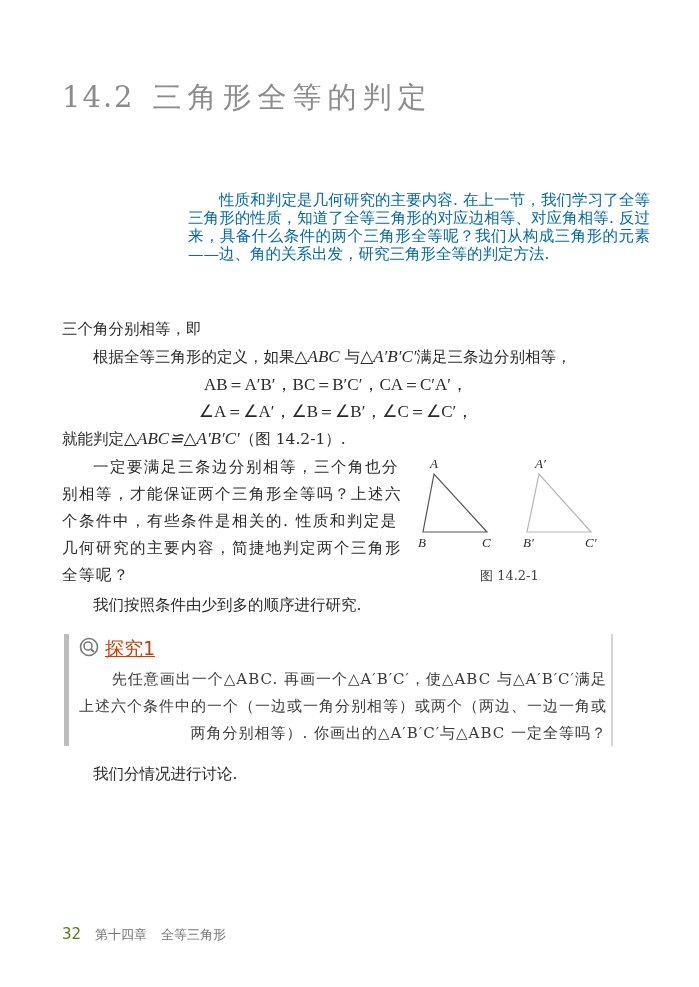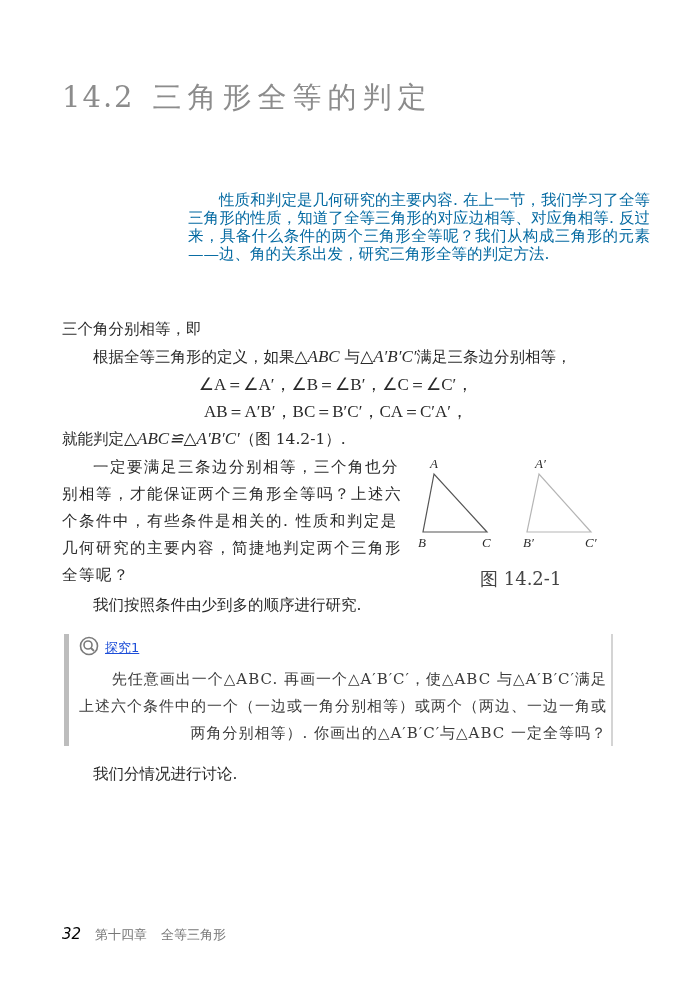--- a/index.html
+++ b/index.html
@@ -15,53 +15,53 @@
     .title .num { letter-spacing: 2px; margin-right: 18px; }
     .intro {
       left: 188px; top: 153px; width: 462px; font-size: 15.5px; line-height: 18px; color: #0369a1; margin-top: 38px;
     }
     .intro p { margin: 0; text-indent: 2em; text-align: justify; }
     .body-text { font-size: 15.5px; line-height: 27px; color: #2a2a2a; }
     .para { margin: 0; }
     .indent { text-indent: 2em; }
     .math { font-family: "Liberation Serif", "DejaVu Serif", serif; font-style: italic; font-size: 17px; }
     .center-eq { text-align: center; font-family: "Liberation Serif", serif; font-size: 17px; line-height: 27px; }
-    .fig-caption { font-size: 18px; color: #444; }
+    .fig-caption { font-size: 13px; color: #444; }
     .explore-box {
       left: 64px; top: 634px; width: 542px; height: 112px;
       border-left: 5px solid #bdbdbd; border-right: 2px solid #d4d4d4;
     }
     .explore-head {
       position: absolute; left: 10px; top: 2px; font-family: "DejaVu Sans", sans-serif;
-      font-size: 13px; color: #1d4ed8; display: flex; align-items: center; gap: 6px; text-decoration: underline;
+      font-size: 19px; color: #c2410c; display: flex; align-items: center; gap: 6px; text-decoration: underline;
     }
     .explore-body {
       position: absolute; left: 8px; top: 32px; width: 530px; font-size: 15px; line-height: 27px; color: #3a3a3a;
       letter-spacing: 1px;
       text-align: right;
     }
     .footer { left: 62px; top: 925px; font-size: 13px; color: #777; display: flex; gap: 14px; align-items: baseline; }
-    .footer .pg { font-family: "DejaVu Sans", sans-serif; font-size: 15px; color: #000000; font-style: italic; }
+    .footer .pg { font-family: "DejaVu Sans", sans-serif; font-size: 15px; color: #4d7c0f; }
   </style>
 </head>
 <body>
 
 <div class="abs title">
   <span class="num">14.2</span><span>三角形全等的判定</span>
 </div>
 
 <div class="abs intro">
   <p>性质和判定是几何研究的主要内容. 在上一节，我们学习了全等三角形的性质，知道了全等三角形的对应边相等、对应角相等. 反过来，具备什么条件的两个三角形全等呢？我们从构成三角形的元素——边、角的关系出发，研究三角形全等的判定方法.</p>
 </div>
 
 <div class="abs body-text" style="left:62px; top:316px; width:588px;">
   <p class="para">三个角分别相等，即</p>
   <p class="para indent"><span>根据全等三角形的定义，如果</span><span class="math">△ABC</span><span> 与</span><span class="math">△A′B′C′</span><span>满足三条边分别相等，</span></p>
+  <div class="center-eq" style="padding-right:40px;">AB＝A′B′，BC＝B′C′，CA＝C′A′，</div>
   <div class="center-eq" style="padding-right:40px;">∠A＝∠A′，∠B＝∠B′，∠C＝∠C′，</div>
-  <div class="center-eq" style="padding-right:40px;">AB＝A′B′，BC＝B′C′，CA＝C′A′，</div>
   <p class="para"><span>就能判定</span><span class="math">△ABC≌△A′B′C′</span><span>（图 14.2-1）.</span></p>
 </div>
 
 <div class="abs body-text" style="left:62px; top:454px; width:346px; letter-spacing:1.5px;">
   <p class="para indent">一定要满足三条边分别相等，三个角也分别相等，才能保证两个三角形全等吗？上述六个条件中，有些条件是相关的. 性质和判定是几何研究的主要内容，简捷地判定两个三角形全等呢？</p>
 </div>
 
 <div class="abs body-text" style="left:62px; top:592px; width:588px;">
   <p class="para indent">我们按照条件由少到多的顺序进行研究.</p>
 </div>

